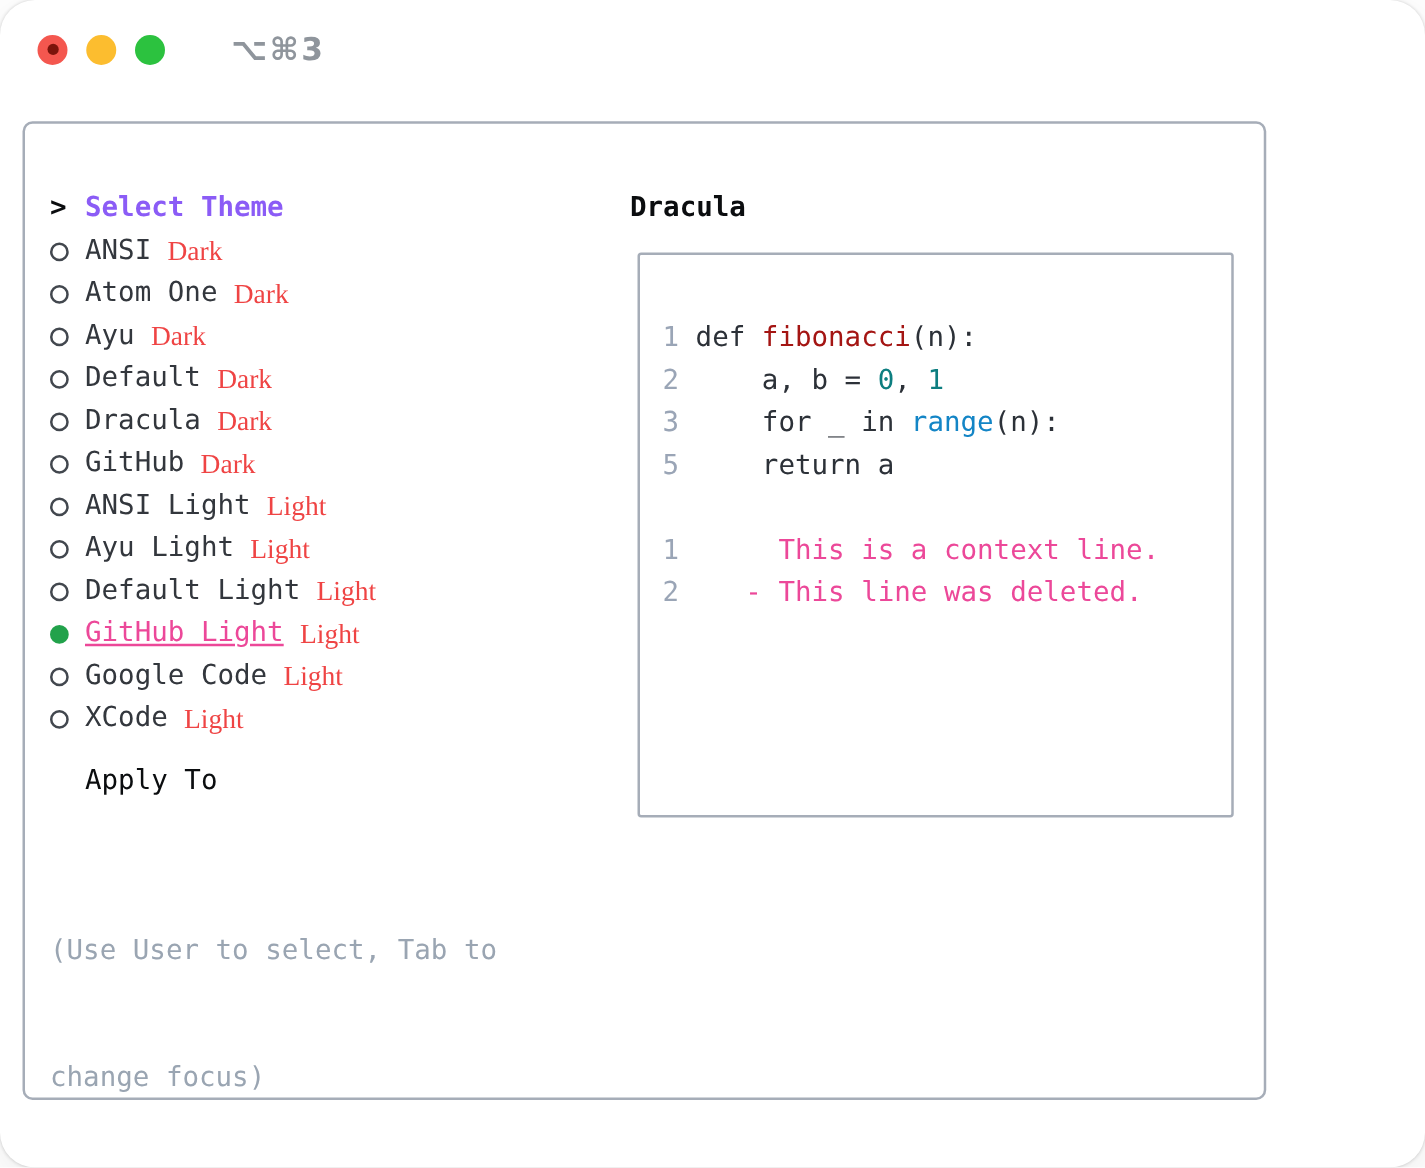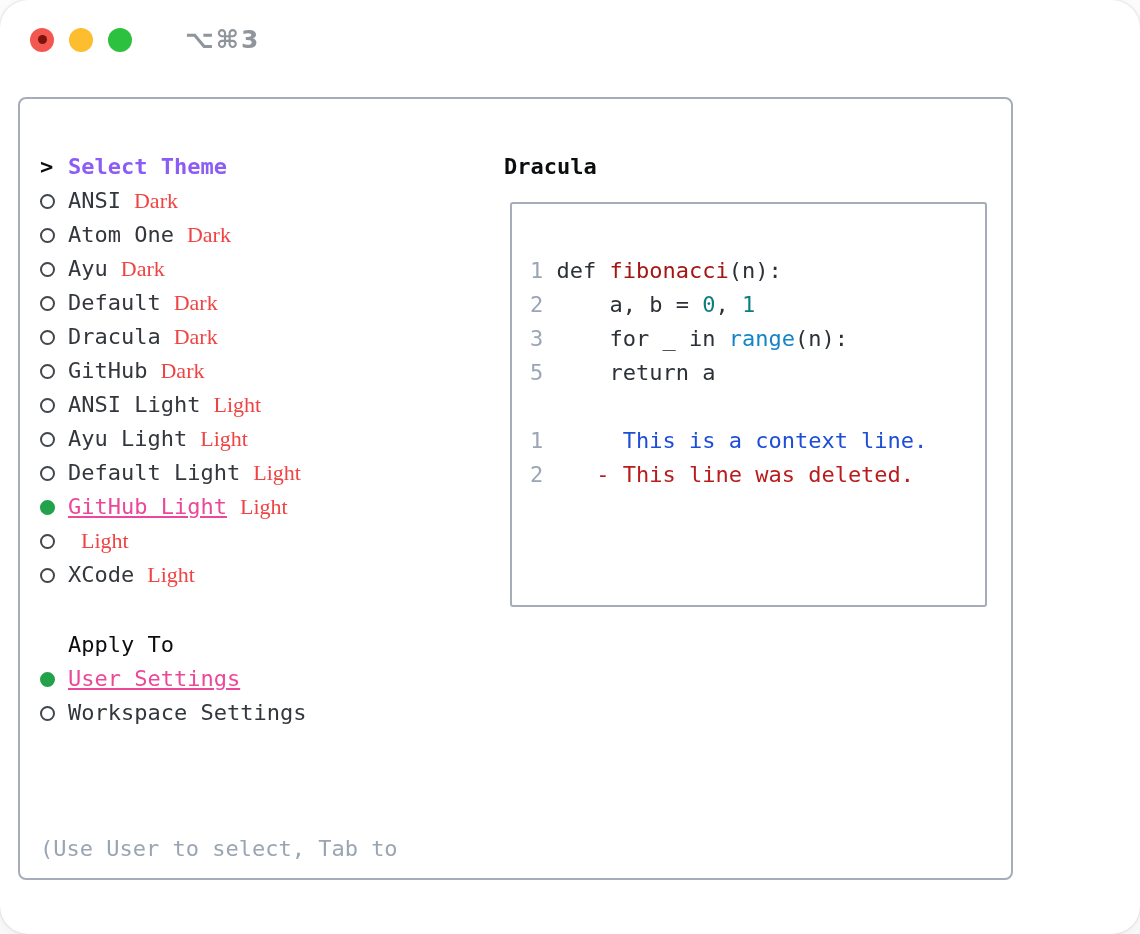--- a/index.html
+++ b/index.html
@@ -48,46 +48,46 @@
   .prompt { color: #0b0d0f; font-weight: bold; }
   .hdr { color: #8b5cf6; font-weight: bold; }
   .dot {
     width: 15px; height: 15px; border-radius: 50%;
     border: 2px solid #42474e; display: inline-block;
   }
   .dot.sel { background: #22a24b; border-color: #22a24b; }
   .t-name { color: #33373d; }
   .row.selected .t-name { color: #ec4899; text-decoration: underline; }
   .t-suffix { color: #ef4444; margin-left: 13px; font-family: Liberation Serif, serif; }
-  .apply-block { margin-top: 36px; }
+  .apply-block { margin-top: 16px; }
   .apply-hdr { color: #0b0d0f; }
   .help {
     margin-top: 34px; color: #9aa5b2;
     font-size: 22px; line-height: 34px; white-space: pre;
   }
   
   .right-col { position: absolute; left: 484px; top: 51px; }
   .preview-header {
     height: 34px; line-height: 34px; font-size: 22px;
     font-weight: bold; color: #0b0d0f;
   }
   .preview-box {
     margin-top: 18px; margin-left: 6px;
-    width: 477px; height: 405px;
+    width: 477px; height: 452px;
     border: 2px solid #a6adb8; border-radius: 3px;
     padding: 50px 0 0 18px; background: #ffffff;
   }
   .cline { height: 34px; font-size: 22px; line-height: 34px; white-space: pre; }
   .ln { display: inline-block; width: 2ch; color: #9aa5b6; }
   .tok-pln { color: #2c3138; }
   .tok-fn  { color: #a41513; }
   .tok-num { color: #0d7e80; }
   .tok-blt { color: #1385c6; }
-  .tok-ctx { color: #1d4ed8; margin-top: 28px; }
-  .tok-del { color: #b91c1c; }
+  .tok-ctx { color: #ec4899; margin-top: 28px; }
+  .tok-del { color: #ec4899; }
   .tok-add { color: #12c312; }
 </style>
 </head>
 <body>
 
 <div class="window">
 
   <div class="titlebar">
     <span class="tl red">
       <span class="tl-dot"></span>
@@ -109,33 +109,29 @@
           <div class="row"><span class="marker"><span class="dot"></span></span><span class="t-name">ANSI</span><span class="t-suffix">Dark</span></div>
           <div class="row"><span class="marker"><span class="dot"></span></span><span class="t-name">Atom One</span><span class="t-suffix">Dark</span></div>
           <div class="row"><span class="marker"><span class="dot"></span></span><span class="t-name">Ayu</span><span class="t-suffix">Dark</span></div>
           <div class="row"><span class="marker"><span class="dot"></span></span><span class="t-name">Default</span><span class="t-suffix">Dark</span></div>
           <div class="row"><span class="marker"><span class="dot"></span></span><span class="t-name">Dracula</span><span class="t-suffix">Dark</span></div>
           <div class="row"><span class="marker"><span class="dot"></span></span><span class="t-name">GitHub</span><span class="t-suffix">Dark</span></div>
           <div class="row"><span class="marker"><span class="dot"></span></span><span class="t-name">ANSI Light</span><span class="t-suffix">Light</span></div>
           <div class="row"><span class="marker"><span class="dot"></span></span><span class="t-name">Ayu Light</span><span class="t-suffix">Light</span></div>
           <div class="row"><span class="marker"><span class="dot"></span></span><span class="t-name">Default Light</span><span class="t-suffix">Light</span></div>
           <div class="row selected"><span class="marker"><span class="dot sel"></span></span><span class="t-name">GitHub Light</span><span class="t-suffix">Light</span></div>
-          <div class="row"><span class="marker"><span class="dot"></span></span><span class="t-suffix">Light</span></div>
+          <div class="row"><span class="marker"><span class="dot"></span></span><span class="t-name">Google Code</span><span class="t-suffix">Light</span></div>
           <div class="row"><span class="marker"><span class="dot"></span></span><span class="t-name">XCode</span><span class="t-suffix">Light</span></div>
         </div>
 
       <div class="apply-block">
         <div class="row">
           <span class="marker"></span>
           <span class="apply-hdr">Apply To</span>
         </div>
-        <div id="apply-list">
-            <div class="row selected"><span class="marker"><span class="dot sel"></span></span><span class="t-name">User Settings</span></div>
-            <div class="row"><span class="marker"><span class="dot"></span></span><span class="t-name">Workspace Settings</span></div>
-          </div>
       </div>
 
       <div class="help">
         <div>(Use User to select, Tab to</div>
         <div>change focus)</div>
       </div>
     </div>
 
     <div class="right-col">
       <div class="preview-header">Dracula</div>

